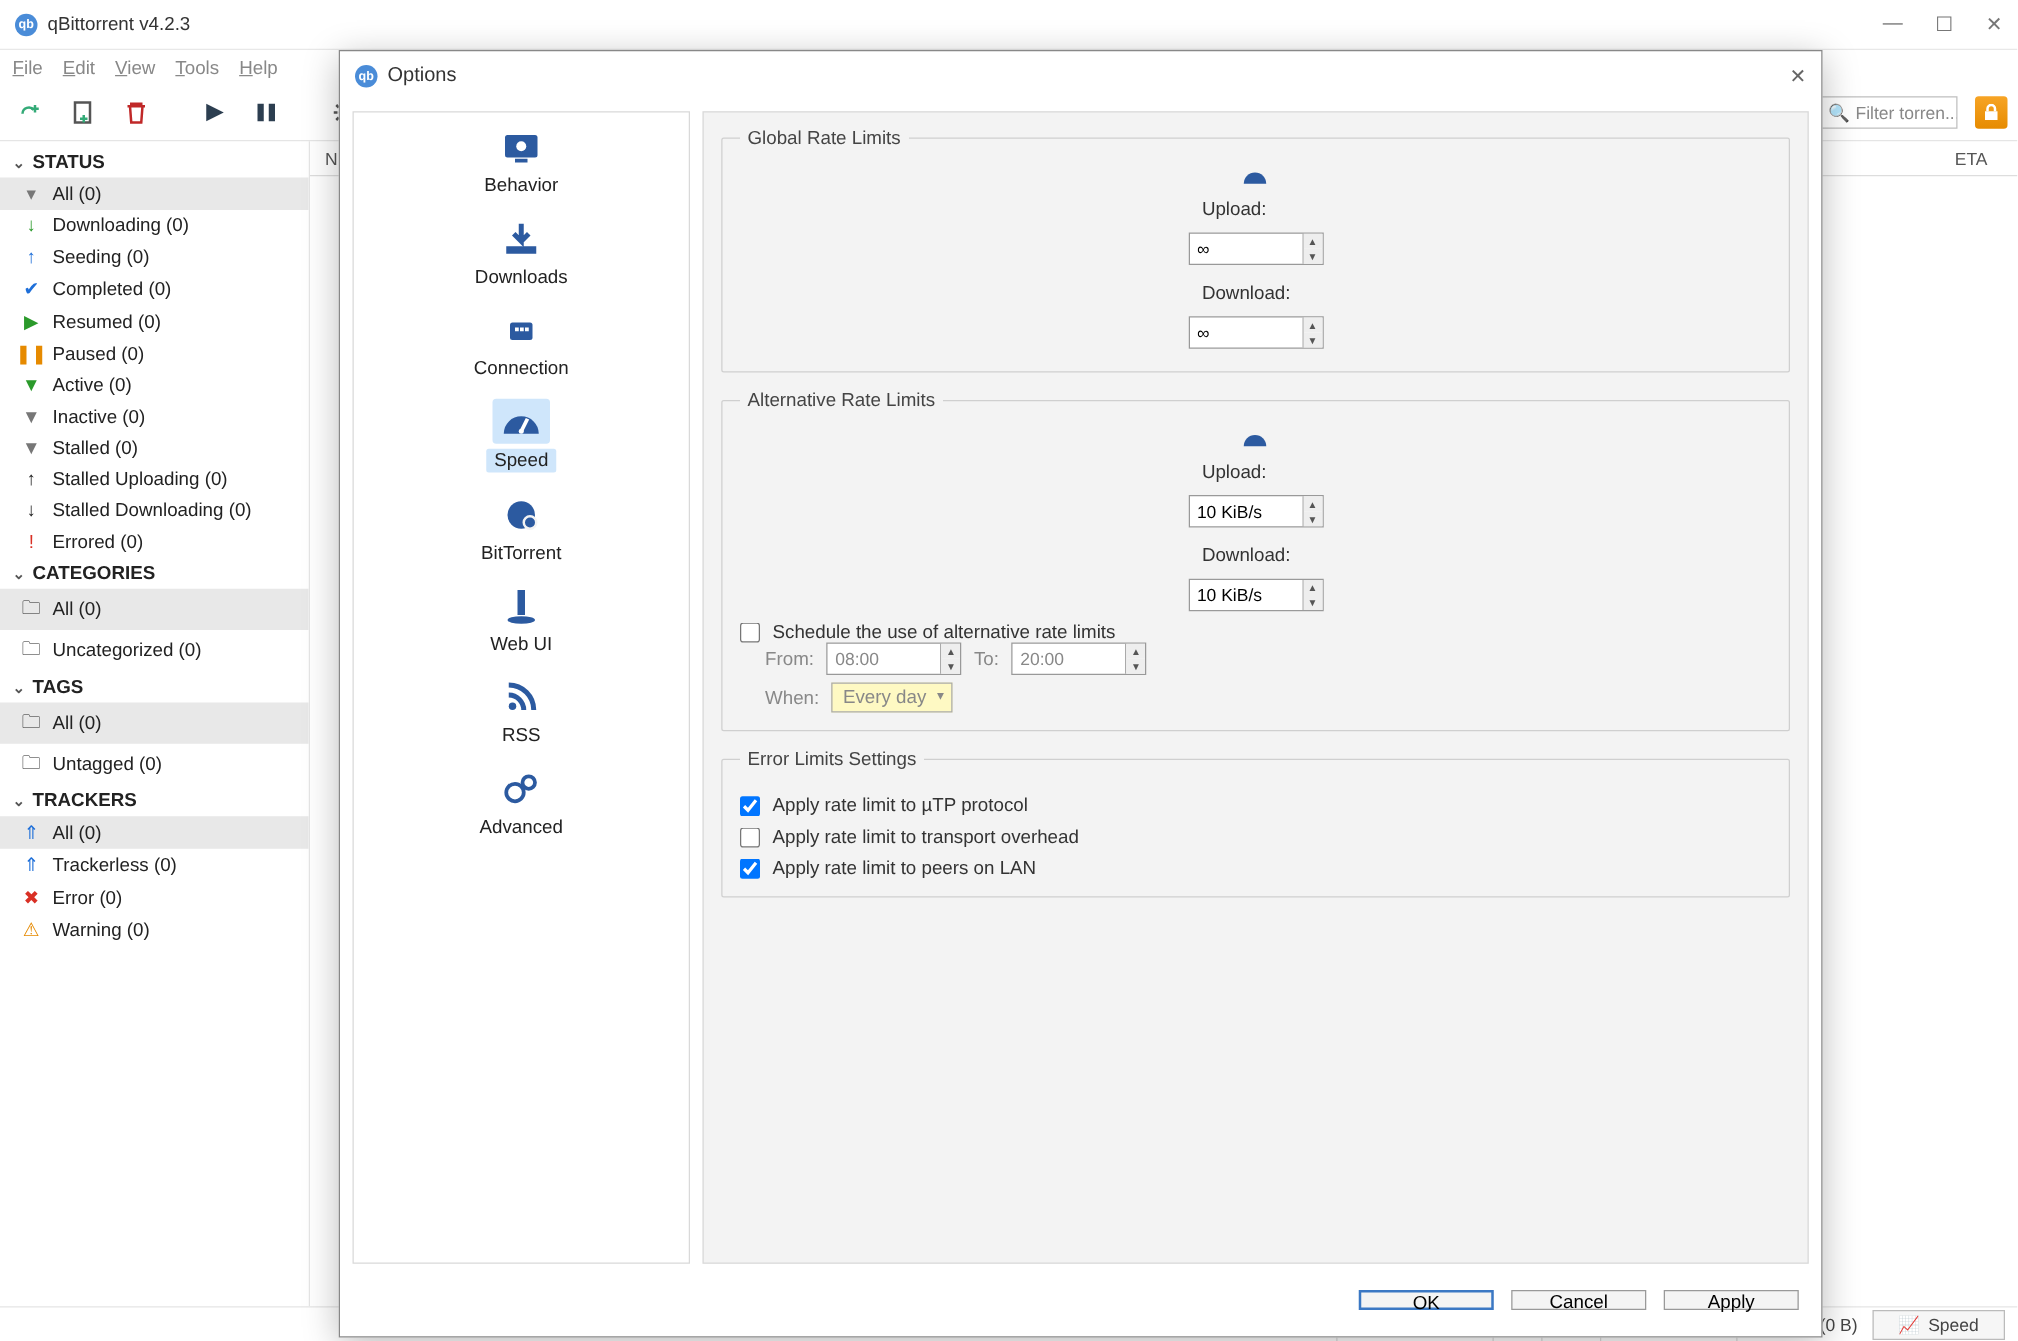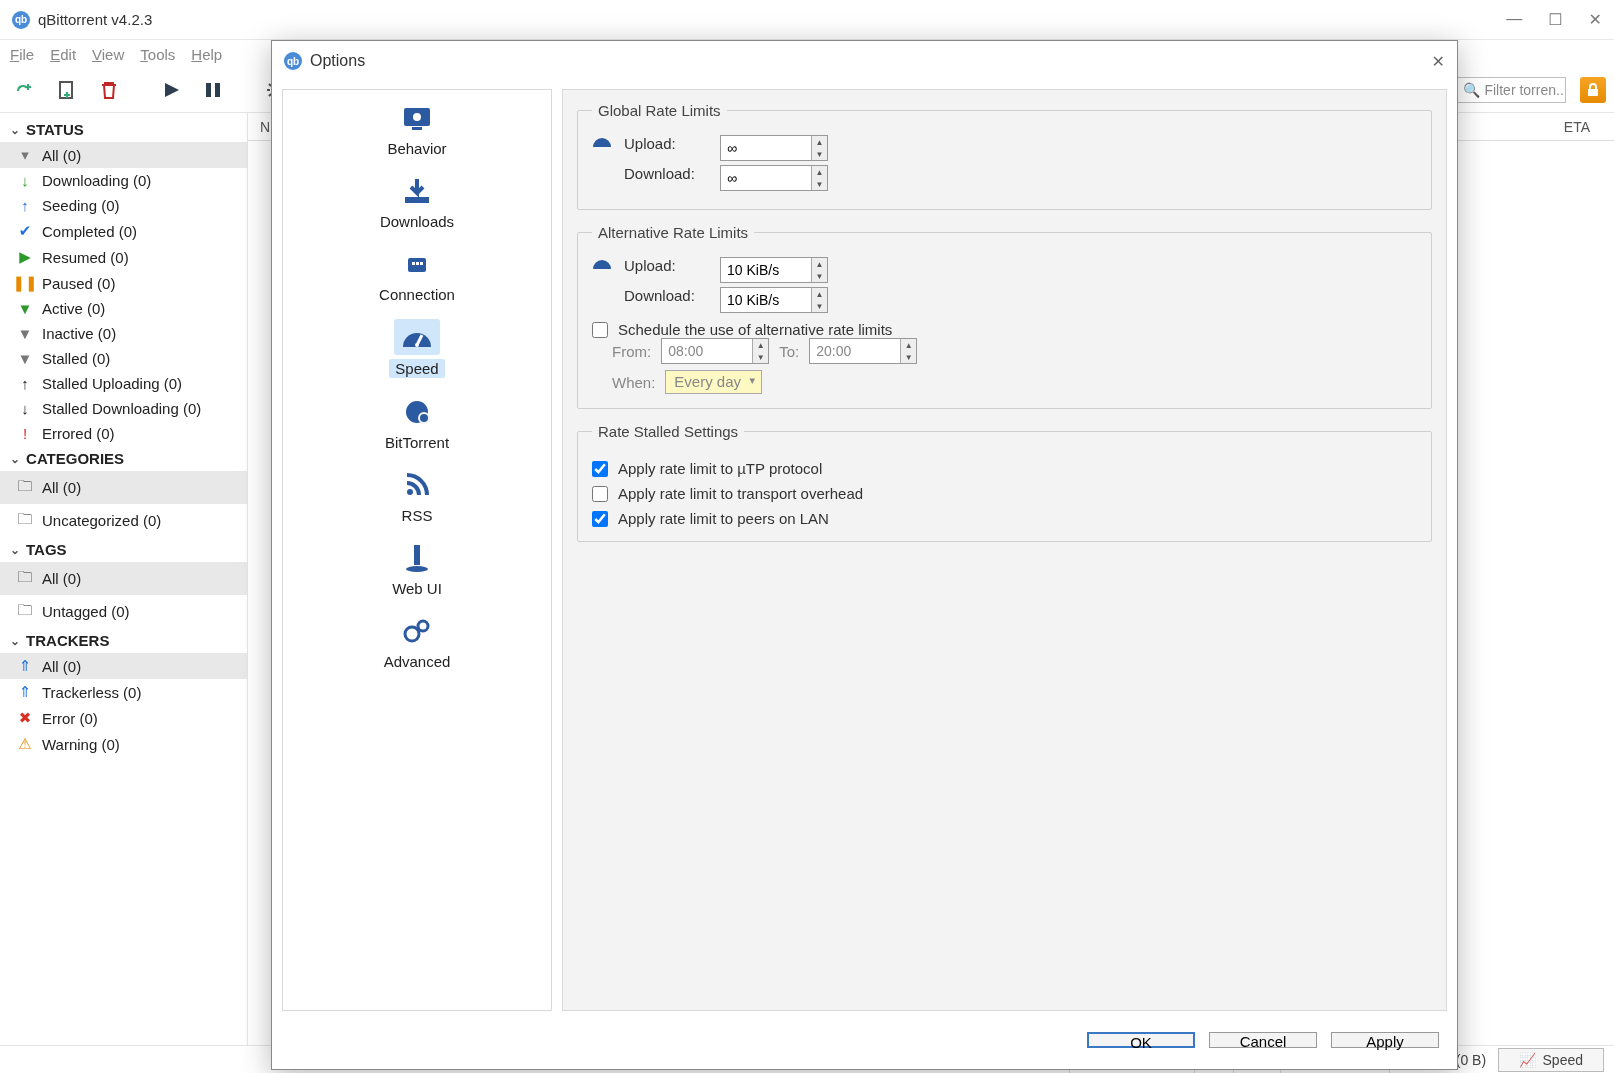--- a/index.html
+++ b/index.html
@@ -49,21 +49,21 @@
 .catlist { width:270px; border:1px solid #d9d9d9; background:#fff; padding:6px 0; display:flex; flex-direction:column; align-items:center; gap:6px; }
 .catitem { width:120px; text-align:center; padding:4px 0 6px 0; border-radius:3px; cursor:default;}
 .catitem .caticon { width:46px; height:36px; margin:0 auto 4px auto; display:flex; align-items:center; justify-content:center; }
 .catitem .catlabel { font-size:15px; color:#222; }
 .catitem.selected .caticon { background:#cfe6fb; border-radius:3px; }
 .catitem.selected .catlabel { background:#cfe6fb; display:inline-block; padding:1px 6px; border-radius:2px; }
 
 .panel { flex:1; border:1px solid #d9d9d9; background:#f3f3f3; padding:12px 14px; overflow:auto; font-size:15px; color:#333;}
 fieldset.group { border:1px solid #cfcfcf; border-radius:2px; margin-bottom:14px; padding:12px 14px 14px 14px; background:#f3f3f3;}
 fieldset.group legend { padding:0 6px; font-size:15px; color:#444; }
-.row { display:flex; gap:10px; margin:4px 0; }
+.row { display:flex; align-items:center; gap:10px; margin:4px 0;flex-direction:column; }
 .row label.k { width:86px; text-align:left; }
 .gaugepad { width:22px; }
 .spin { display:flex; align-items:center; border:1px solid #999; background:#fff; height:26px; }
 .spin input { border:none; outline:none; width:90px; padding:2px 6px; font-size:14px; background:transparent;}
 .spin .arrows { width:16px; height:100%; display:flex; flex-direction:column; border-left:1px solid #aaa;}
 .spin .arrows span { flex:1; font-size:8px; display:flex; align-items:center; justify-content:center; color:#555; background:#eee; }
 .chkrow { display:flex; align-items:center; gap:10px; margin-top:8px; }
 .chkrow input[type=checkbox]{ width:16px; height:16px; }
 .sched { padding-left:20px; color:#888; display:flex; align-items:center; gap:10px;}
 .sched .spin input { color:#888; }
@@ -342,35 +342,35 @@
      <div class="caticon">
             <svg width="30" height="28">
               <circle cx="15" cy="14" r="11" fill="#2c5aa0"></circle>
               <circle cx="22" cy="20" r="5" fill="#2c5aa0" stroke="#f3f3f3" stroke-width="2"></circle>
             </svg>
           </div>
      <span class="catlabel">BitTorrent</span>
    </div>
         <div class="catitem ">
      <div class="caticon">
+            <svg width="26" height="30">
+              <rect x="10" y="2" width="6" height="20" fill="#2c5aa0"></rect>
+              <ellipse cx="13" cy="26" rx="11" ry="3" fill="#2c5aa0"></ellipse>
+            </svg>
+          </div>
+     <span class="catlabel">Web UI</span>
+   </div>
+        <div class="catitem ">
+     <div class="caticon">
             <svg width="28" height="28">
               <path d="M4 4a20 20 0 0 1 20 20M4 12a12 12 0 0 1 12 12" stroke="#2c5aa0" stroke-width="4" fill="none"></path>
               <circle cx="7" cy="21" r="3" fill="#2c5aa0"></circle>
             </svg>
           </div>
      <span class="catlabel">RSS</span>
-   </div>
-        <div class="catitem ">
-     <div class="caticon">
-            <svg width="26" height="30">
-              <rect x="10" y="2" width="6" height="20" fill="#2c5aa0"></rect>
-              <ellipse cx="13" cy="26" rx="11" ry="3" fill="#2c5aa0"></ellipse>
-            </svg>
-          </div>
-     <span class="catlabel">Web UI</span>
    </div>
         <div class="catitem ">
      <div class="caticon">
             <svg width="32" height="28">
               <circle cx="11" cy="17" r="7" fill="none" stroke="#2c5aa0" stroke-width="3"></circle>
               <circle cx="22" cy="9" r="5" fill="none" stroke="#2c5aa0" stroke-width="3"></circle>
             </svg>
           </div>
      <span class="catlabel">Advanced</span>
    </div>
@@ -458,21 +458,21 @@
               </div>
           </div>
         </div>
         <div class="sched" style="margin-top:6px;">
           <span>When:</span>
           <div class="sel"><span>Every day</span></div>
         </div>
       </fieldset>
 
       <fieldset class="group">
-        <legend>Rate Stalled Settings</legend>
+        <legend>Error Limits Settings</legend>
         <div class="chkrow">
           <input type="checkbox" checked="" style="">
           <span>Apply rate limit to µTP protocol</span>
         </div>
         <div class="chkrow">
           <input type="checkbox" style="">
           <span>Apply rate limit to transport overhead</span>
         </div>
         <div class="chkrow">
           <input type="checkbox" checked="" style="">

